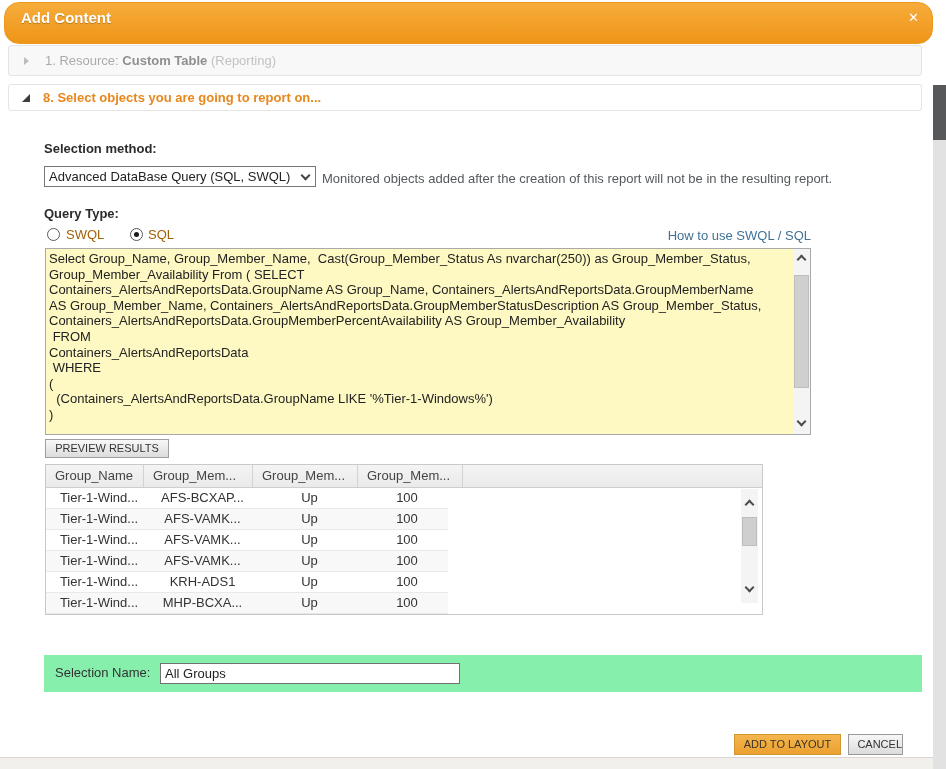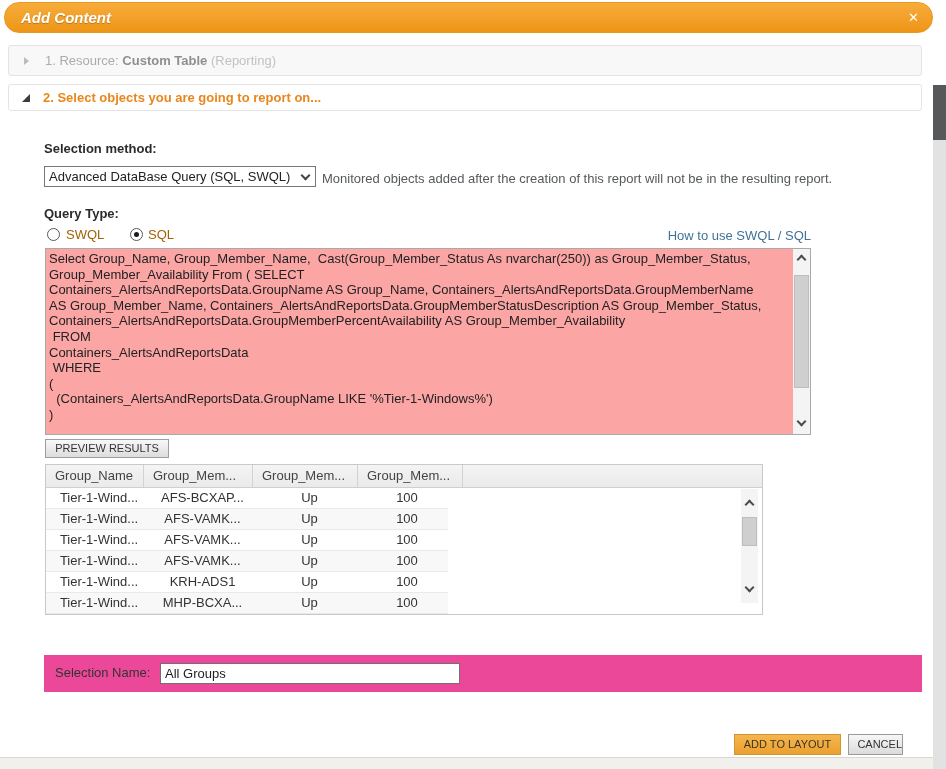--- a/index.html
+++ b/index.html
@@ -1,22 +1,22 @@
 <!DOCTYPE html>
 <html><head>
 <meta charset="utf-8">
 <style>
   * { box-sizing: border-box; margin: 0; padding: 0; }
   html,body { width: 946px; height: 769px; background:#fff; }
   body { font-family: "Liberation Sans", "DejaVu Sans", sans-serif; color:#333; overflow:hidden; }
   #screen { position:relative; width:946px; height:769px; background:#fff; }
 
   
-  .dlg-header { position:absolute; left:4px; top:2px; width:929px; height:31px;
-    background:linear-gradient(#f7ac3b,#ee9517); border:1px solid #e9991b; border-radius:15px;font-style:italic; }
+  .dlg-header { position:absolute; left:4px; top:2px; width:929px; height:42px;
+    background:linear-gradient(#f7ac3b,#ee9517); border:1px solid #e9991b; border-radius:15px; }
   .dlg-title { position:absolute; left:16px; top:0; line-height:30px; font-size:15px; font-weight:bold; color:#fff;
     text-shadow:0 1px 1px rgba(0,0,0,.25); }
   .dlg-close { position:absolute; right:13px; top:0; line-height:30px; font-size:13px; font-weight:bold; color:#fff; cursor:pointer; }
 
   
   .stepbar { position:absolute; left:8px; width:914px; border:1px solid #e4e4e4; border-radius:3px; }
   #step1 { top:45px; height:31px; background:#f8f8f8; }
   #step2 { top:84px; height:27px; background:#ffffff; }
   .tri-collapsed { position:absolute; left:15px; top:11px; width:0; height:0;
     border-left:5px solid #bcbcbc; border-top:4px solid transparent; border-bottom:4px solid transparent; }
@@ -40,21 +40,21 @@
   
   .radio-row { position:absolute; left:44px; top:227px; height:16px; }
   .radio { position:absolute; top:1px; width:13px; height:13px; border:1px solid #595959; border-radius:50%;
     background:#fff; cursor:pointer; }
   .radio.checked::after { content:""; position:absolute; left:3px; top:3px; width:5px; height:5px;
     border-radius:50%; background:#1a1a1a; }
   .radio-label { position:absolute; top:0; font-size:13px; color:#a16207; }
   .help-link { position:absolute; top:228px; right:135px; font-size:13px; color:#3f7296; cursor:pointer; }
 
   
-  .editor { position:absolute; left:45px; top:248px; width:766px; height:187px; background:#fca5a5; border:1px solid #a9a9a9; }
+  .editor { position:absolute; left:45px; top:248px; width:766px; height:187px; background:#fef9c3; border:1px solid #a9a9a9; }
   .editor-text { position:absolute; left:0; top:0; right:18px; bottom:0; padding:2px 2px 2px 3px;
     font-size:13px; line-height:15.6px; color:#222; white-space:pre-wrap; overflow:hidden; }
   .vscroll { position:absolute; right:0; top:0; bottom:0; width:17px; background:#f4f4f4; }
   .vs-chev { position:absolute; left:5px; width:7px; height:7px; border-right:2px solid #4d4d4d; border-bottom:2px solid #4d4d4d; cursor:pointer; }
   .vs-chev.up { transform:rotate(-135deg); top:7px; }
   .vs-chev.down { transform:rotate(45deg); bottom:9px; }
   .vs-thumb { position:absolute; left:1px; width:15px; background:#cfcfcf; border:1px solid #bdbdbd; cursor:pointer; }
   .editor .vs-thumb { top:26px; height:113px; }
 
   
@@ -74,21 +74,21 @@
   .trow.alt { background:#f8f8f8; }
   .tcell { position:absolute; top:0; height:20px; line-height:20px; padding-left:8px; font-size:13px; color:#333;
     overflow:hidden; white-space:nowrap; }
   .tcell.c0 { left:0; width:98px; } .tcell.c1 { left:98px; width:109px; } .tcell.c2 { left:207px; width:105px; } .tcell.c3 { left:312px; width:90px; }
   .rtable .vscroll { top:24px; bottom:11px; right:4px; background:#f4f4f4; }
   .rtable .vs-thumb { top:28px; height:29px; }
   .rtable .vs-chev.up { top:12px; }
   .rtable .vs-chev.down { bottom:12px; }
 
   
-  .name-band { position:absolute; left:44px; top:655px; width:878px; height:37px; background:#ec4899; }
+  .name-band { position:absolute; left:44px; top:655px; width:878px; height:37px; background:#86efac; }
   .name-label { position:absolute; left:11px; top:0; line-height:36px; font-size:13px; color:#333; }
   .name-input { position:absolute; left:116px; top:8px; width:300px; height:21px; background:#fff;
     border:1px solid #717171; font-family:Liberation Sans, sans-serif; font-size:13px; color:#222; padding:0 4px; }
 
   
   .btn-add { position:absolute; left:734px; top:734px; width:107px; height:21px;
     background:linear-gradient(#f4b64e,#eca02f); border:1px solid #cf9530; font-size:11px; color:#3e3424;
     text-align:center; line-height:19px; cursor:pointer; }
   .btn-cancel { position:absolute; left:848px; top:734px; width:55px; height:21px;
     background:linear-gradient(#f7f7f7,#dbdbdb); border:1px solid #9a9a9a; font-size:11px; color:#333;
@@ -110,21 +110,21 @@
     <span class="dlg-close">✕</span>
   </div>
 
   <div class="stepbar" id="step1">
     <span class="tri-collapsed"></span>
     <span class="step1-text"><span>1. Resource: </span><b>Custom Table</b><span class="paren"> (Reporting)</span></span>
   </div>
 
   <div class="stepbar" id="step2">
     <span class="tri-expanded"></span>
-    <span class="step2-text">2. Select objects you are going to report on...</span>
+    <span class="step2-text">8. Select objects you are going to report on...</span>
   </div>
 
   <div class="flabel" style="left:44px; top:141px;">Selection method:</div>
   <div class="select">
     <span>Advanced DataBase Query (SQL, SWQL)</span>
     <span class="chev"></span>
   </div>
   <div class="method-note">Monitored objects added after the creation of this report will not be in the resulting report.</div>
 
   <div class="flabel" style="left:44px; top:206px;">Query Type:</div>

